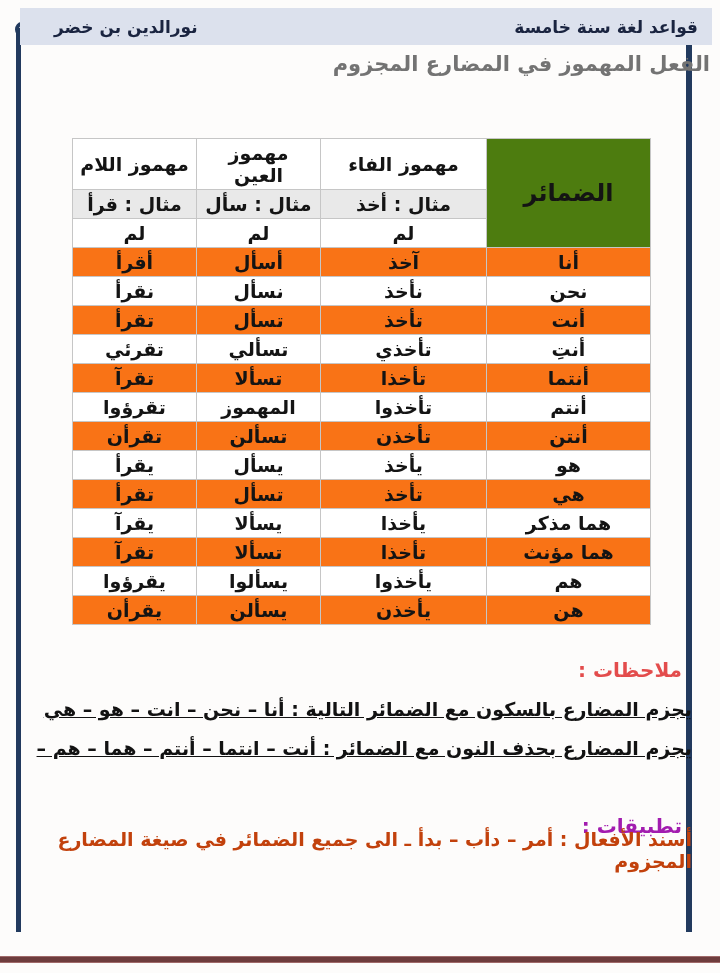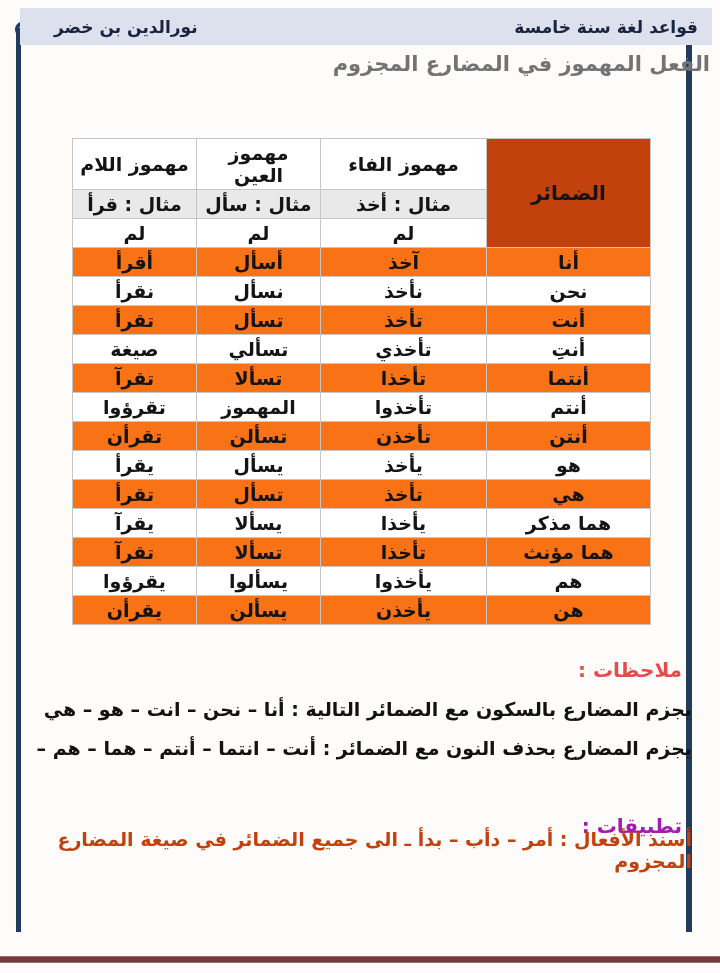--- a/index.html
+++ b/index.html
@@ -48,32 +48,32 @@
     background:#ffffff;
   }
   table.conj td {
     border:1px solid #c6c6c6;
     height:24px; padding:3px 4px;
     text-align:center; vertical-align:middle;
   }
   td.group-header { font-size:19px; }
   tr.example-row td { background:#e9e9e9;margin-left:28px; }
   tr.particle-row td { background:#ffffff; }
-  td.pronouns-header { background:#c2410c; font-size:20px; }
+  td.pronouns-header { background:#4d7c0f; font-size:24px; }
   tr.row-alt td { background:#f97316; }
   .section-heading {
     position:absolute; right:38px; direction:rtl; text-align:right;
     font-weight:700; font-size:20px;
   }
   .notes-heading { top:658px; color:#e34c4c; }
   .apps-heading  { top:814px; color:#a21caf; }
   .notes-body {
     position:absolute; top:690px; right:28px; left:30px;
     direction:rtl; text-align:right;
-    font-weight:700; font-size:19px; line-height:39px; color:#121212;
+    font-weight:700; font-size:19px; line-height:39px; color:#121212;text-decoration:underline;
   }
   .apps-body {
     position:absolute; top:828px; right:28px; left:30px;
     direction:rtl; text-align:right;
     font-weight:700; font-size:19px; color:#c2410c;
   }
   .bottom-band {
     position:absolute; left:0; top:956px; width:720px; height:7px;
     background:#6e3d3d;
     border-top:1px solid #a06a6a; border-bottom:1px solid #a06a6a;
@@ -133,21 +133,21 @@
   <tr class="row-alt">
     <td>أنت</td>
     <td>تأخذ</td>
     <td>تسأل</td>
     <td>تقرأ</td>
   </tr>
   <tr>
     <td>أنتِ</td>
     <td>تأخذي</td>
     <td>تسألي</td>
-    <td>صيغة</td>
+    <td>تقرئي</td>
   </tr>
   <tr class="row-alt">
     <td>أنتما</td>
     <td>تأخذا</td>
     <td>تسألا</td>
     <td>تقرآ</td>
   </tr>
   <tr>
     <td>أنتم</td>
     <td>تأخذوا</td>

